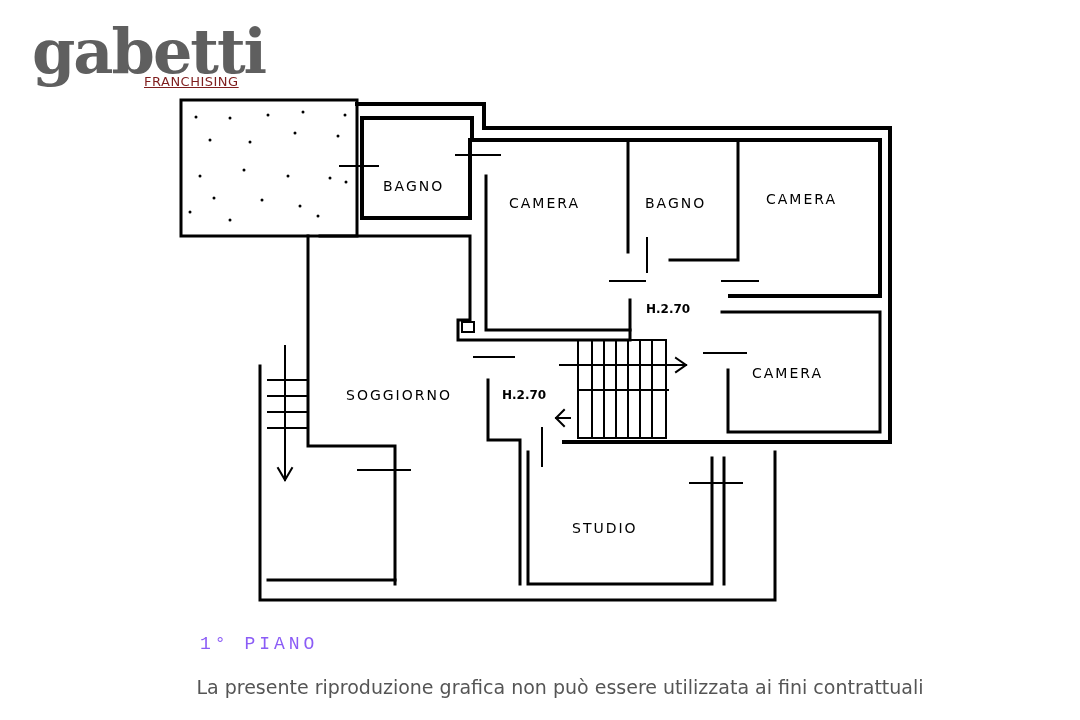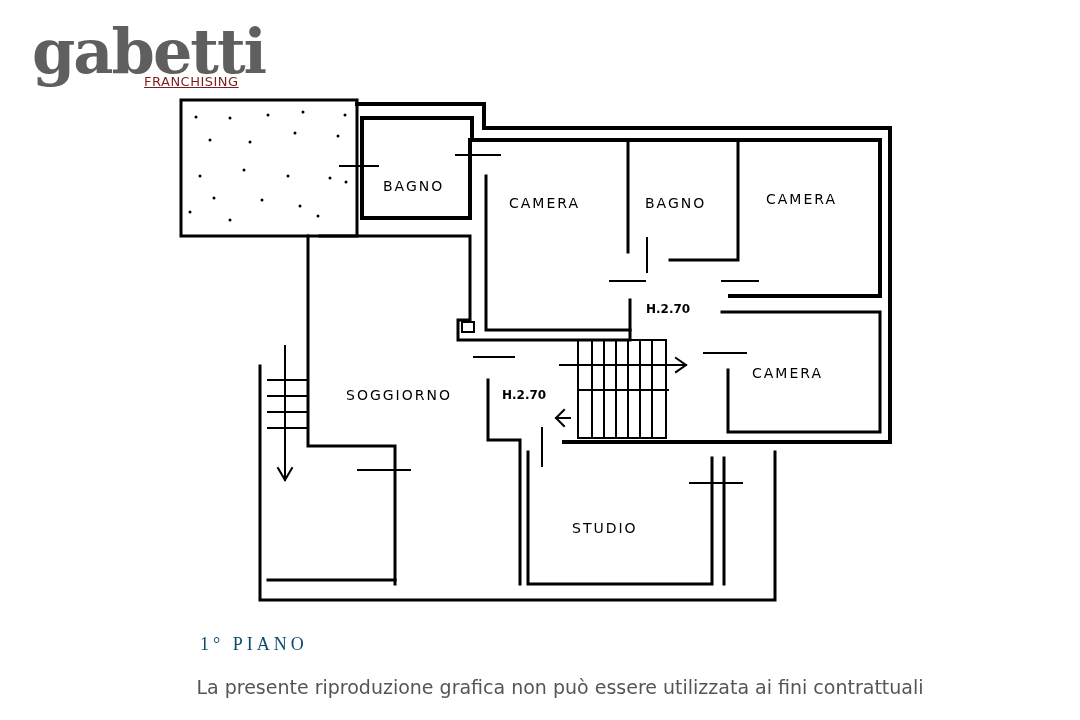--- a/index.html
+++ b/index.html
@@ -3,21 +3,21 @@
 <meta charset="utf-8">
 <style>
   html,body{margin:0;padding:0;background:#fff;}
   body{width:1080px;height:720px;position:relative;overflow:hidden;font-family:"DejaVu Sans",sans-serif;}
   .logo{position:absolute;left:26px;top:18px;width:230px;height:90px;}
   .logo-word{position:absolute;left:0;top:-6px;font-family:"DejaVu Serif",serif;font-weight:bold;font-size:62px;color:#5f5f5f;letter-spacing:-2px;line-height:80px;margin-left:6px;}
   .logo-sub{position:absolute;left:118px;top:56px;font-family:"DejaVu Sans",sans-serif;font-size:13px;color:#7f1d1d;letter-spacing:0.5px;text-decoration:underline;}
   svg.plan{position:absolute;left:0;top:0;}
   .room-label{font-family:"DejaVu Sans",sans-serif;font-size:14px;letter-spacing:2px;fill:#000;}
   .h-label{font-family:"DejaVu Sans",sans-serif;font-size:12px;font-weight:bold;fill:#000;}
-  .floor-title{position:absolute;left:200px;top:634px;font-family:Liberation Serif, serif;font-size:18px;letter-spacing:4px;color:#0c4a6e;text-align:center;}
+  .floor-title{position:absolute;left:200px;top:634px;font-family:Liberation Mono, monospace;font-size:18px;letter-spacing:4px;color:#8b5cf6;text-align:center;}
   .disclaimer{position:absolute;left:0;width:1120px;top:676px;text-align:center;font-family:"DejaVu Sans",sans-serif;font-size:19px;color:#555;}
 </style>
 </head>
 <body>
 
 <div class="logo">
   <div class="logo-word">gabetti</div>
   <div class="logo-sub">FRANCHISING</div>
 </div>
 

